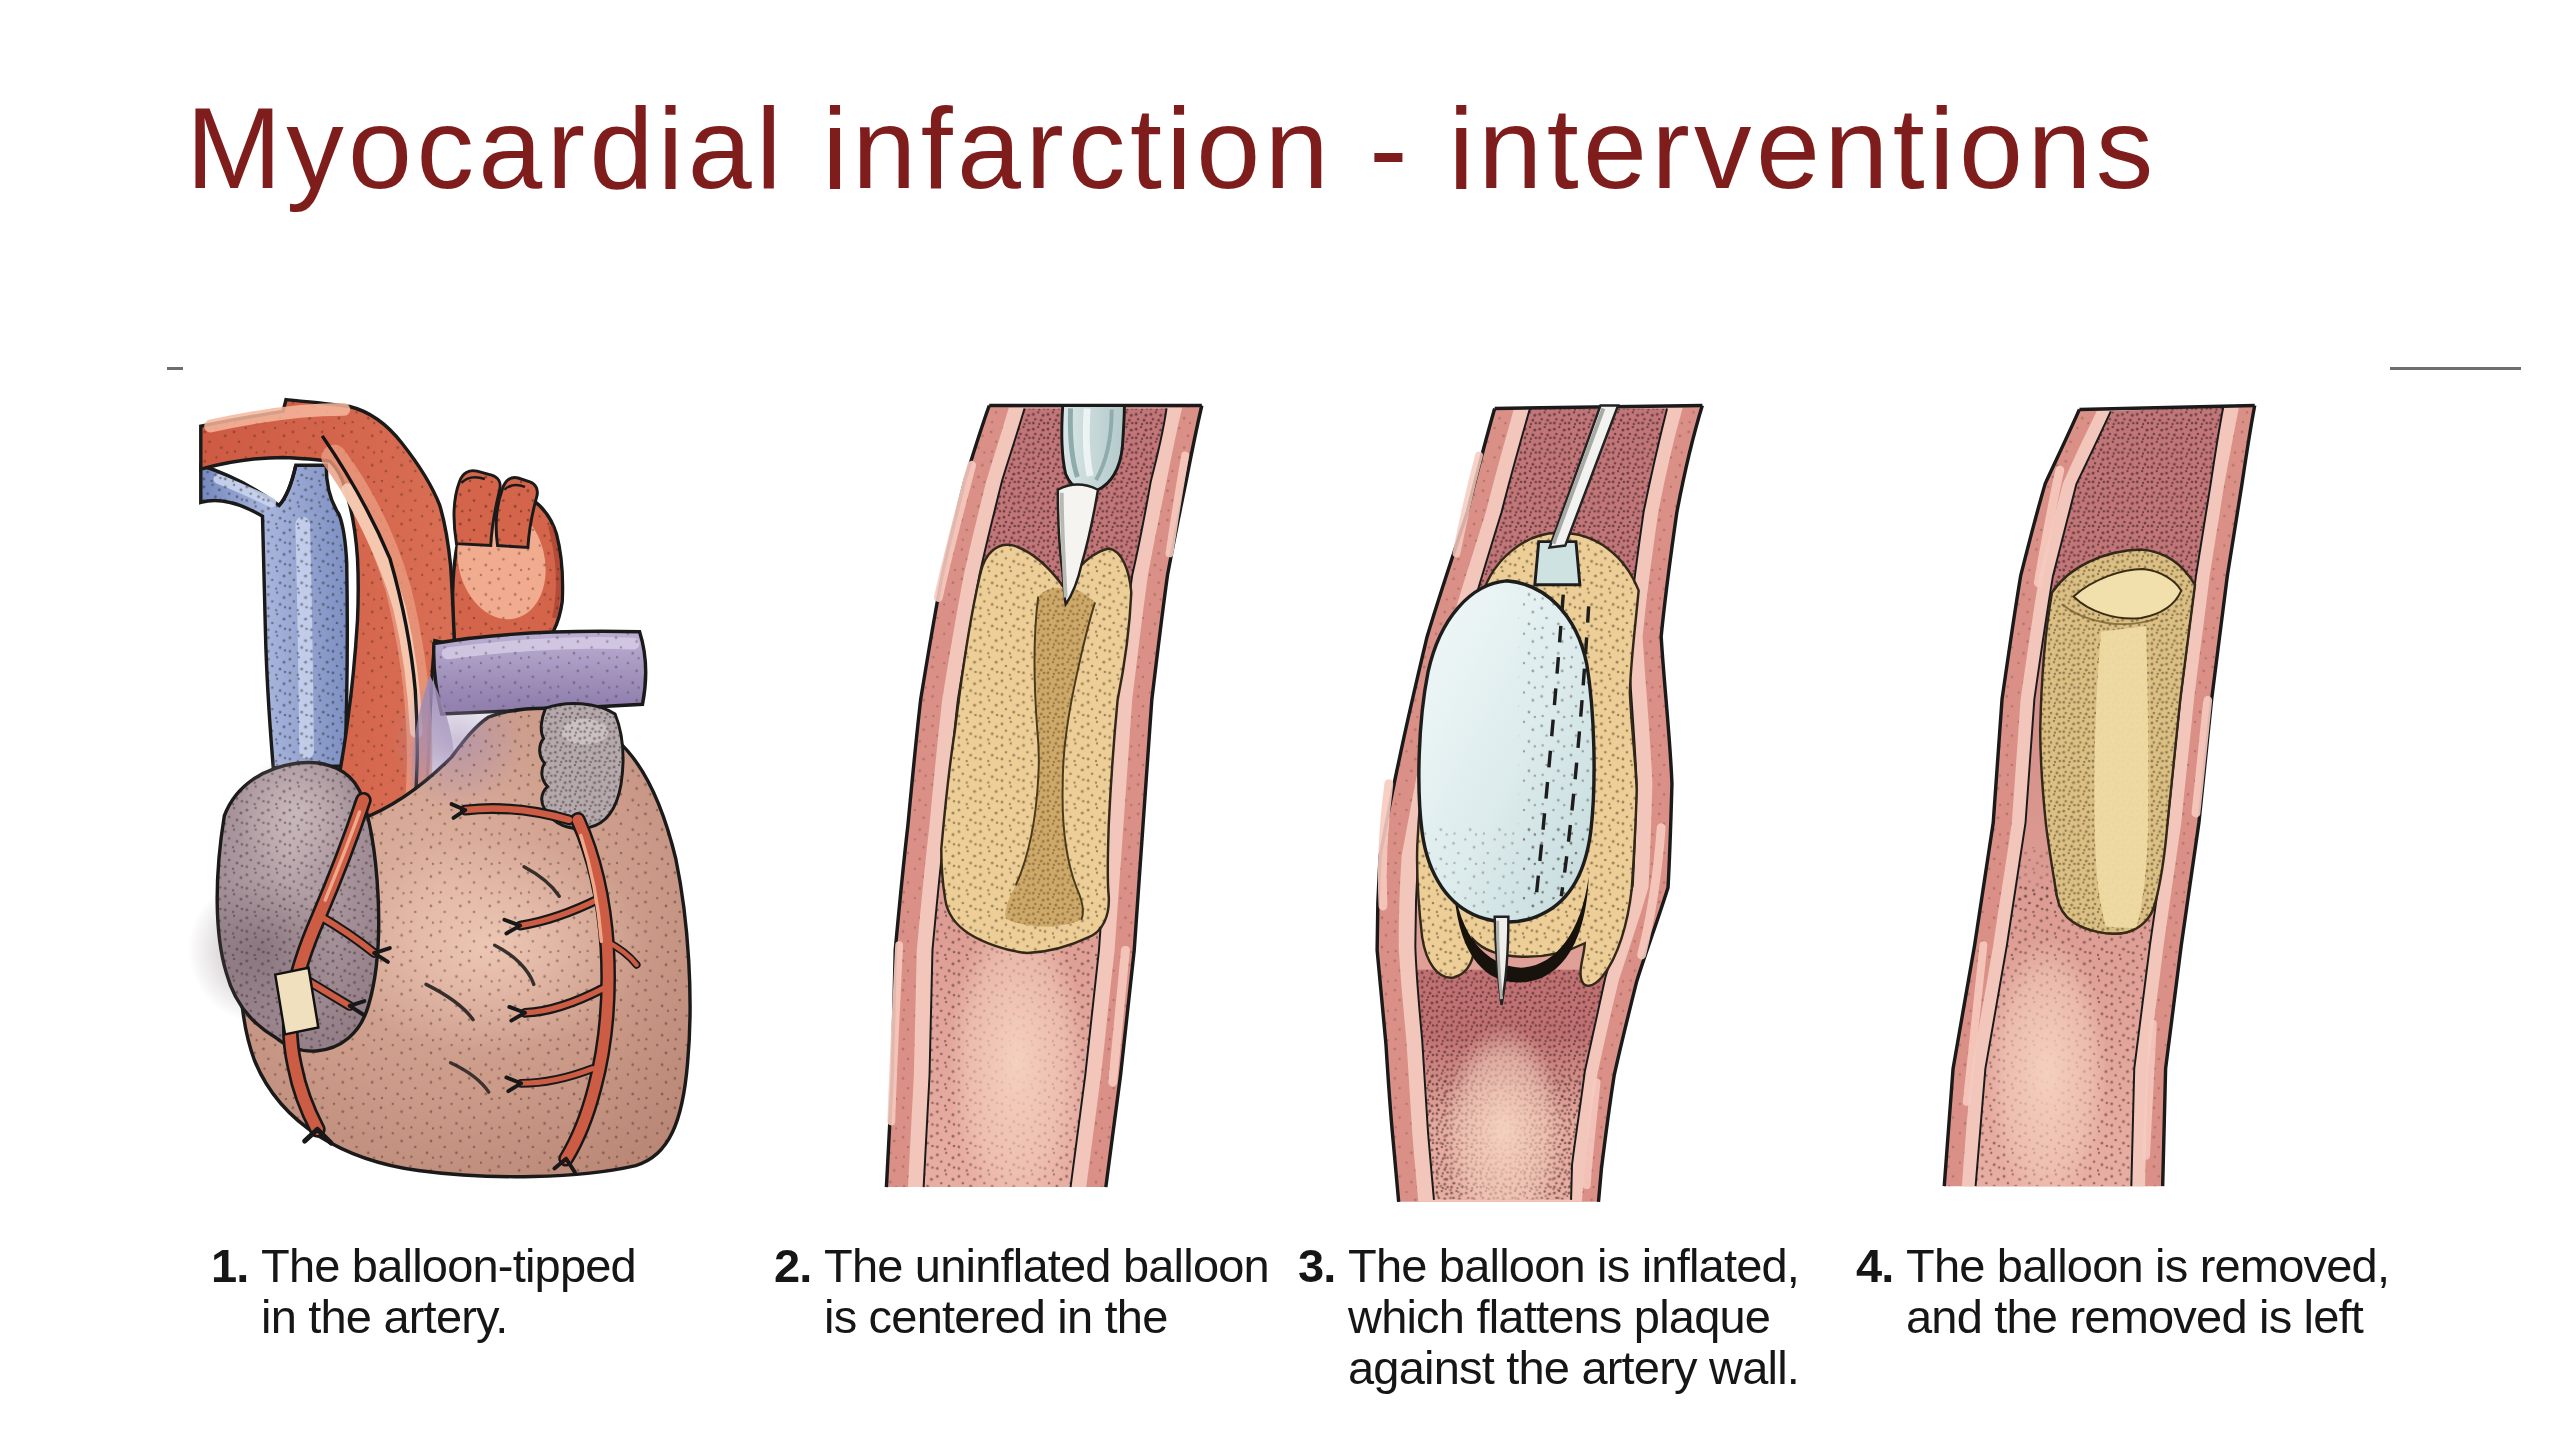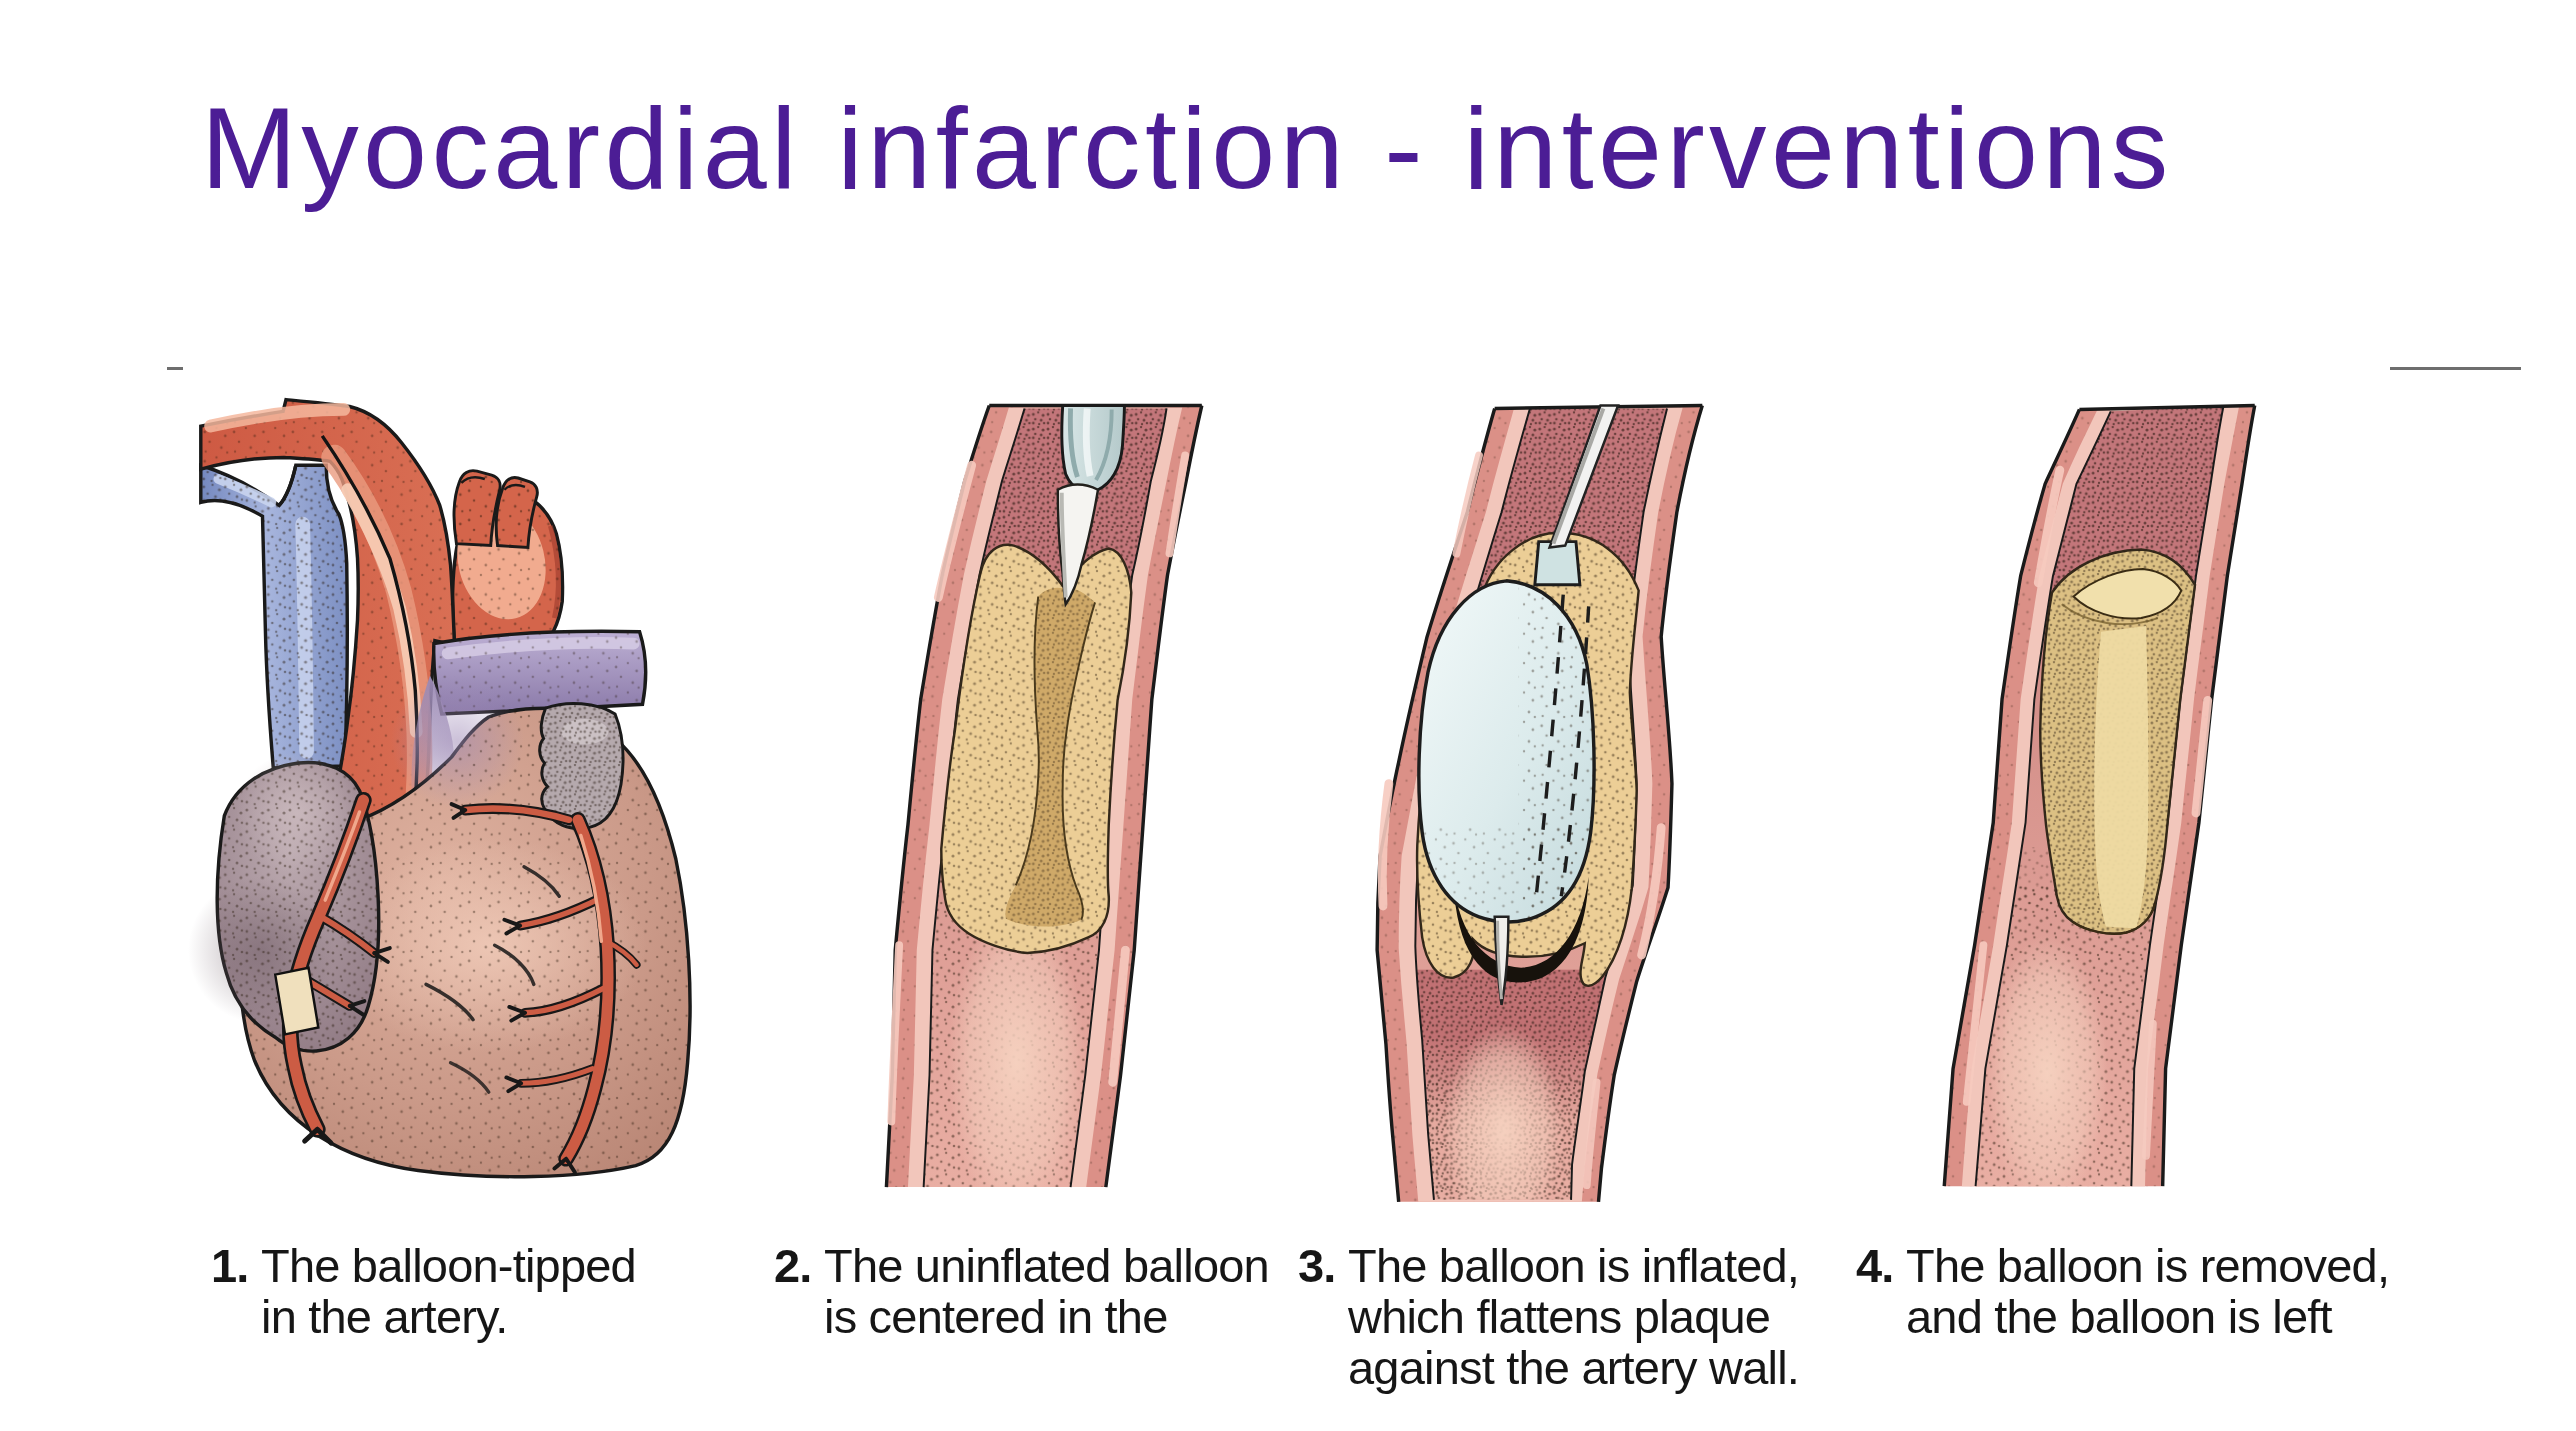--- a/index.html
+++ b/index.html
@@ -1,19 +1,19 @@
 <!DOCTYPE html>
 <html><head>
 <meta charset="utf-8">
 <style>
   html,body{margin:0;padding:0;background:#fff;}
   .slide{position:relative;width:2576px;height:1432px;background:#ffffff;overflow:hidden;
          font-family:"Liberation Sans",sans-serif;}
-  .title{position:absolute;left:201px;top:91px;font-size:115px;letter-spacing:4.4px;
-         line-height:1;color:#4c1d95;white-space:nowrap;}
+  .title{position:absolute;left:186px;top:91px;font-size:115px;letter-spacing:4.4px;
+         line-height:1;color:#7f1d1d;white-space:nowrap;}
   .rule-seg{position:absolute;top:367px;height:2.9px;background:#6e6e6e;}
   .rule-left{left:167px;width:15.7px;}
   .rule-right{left:2390px;width:131px;}
   .artwork{position:absolute;left:0;top:0;}
   .cap{position:absolute;top:1240px;display:flex;color:#161616;
        font-size:47px;line-height:51px;letter-spacing:-0.8px;}
   .cap-num{width:50px;flex:0 0 50px;font-weight:bold;}
   .cap-lines{white-space:nowrap;}
 </style>
 </head>
@@ -549,17 +549,17 @@
     <div class="cap-lines">
       <div>The balloon is inflated,</div>
       <div>which flattens plaque</div>
       <div>against the artery wall.</div>
     </div>
   </div>
   <div class="cap" style="left:1856px">
     <span class="cap-num">4.</span>
     <div class="cap-lines">
       <div>The balloon is removed,</div>
-      <div>and the balloon is left</div>
+      <div>and the removed is left</div>
     </div>
   </div>
 </div>
 
 
 </body></html>

